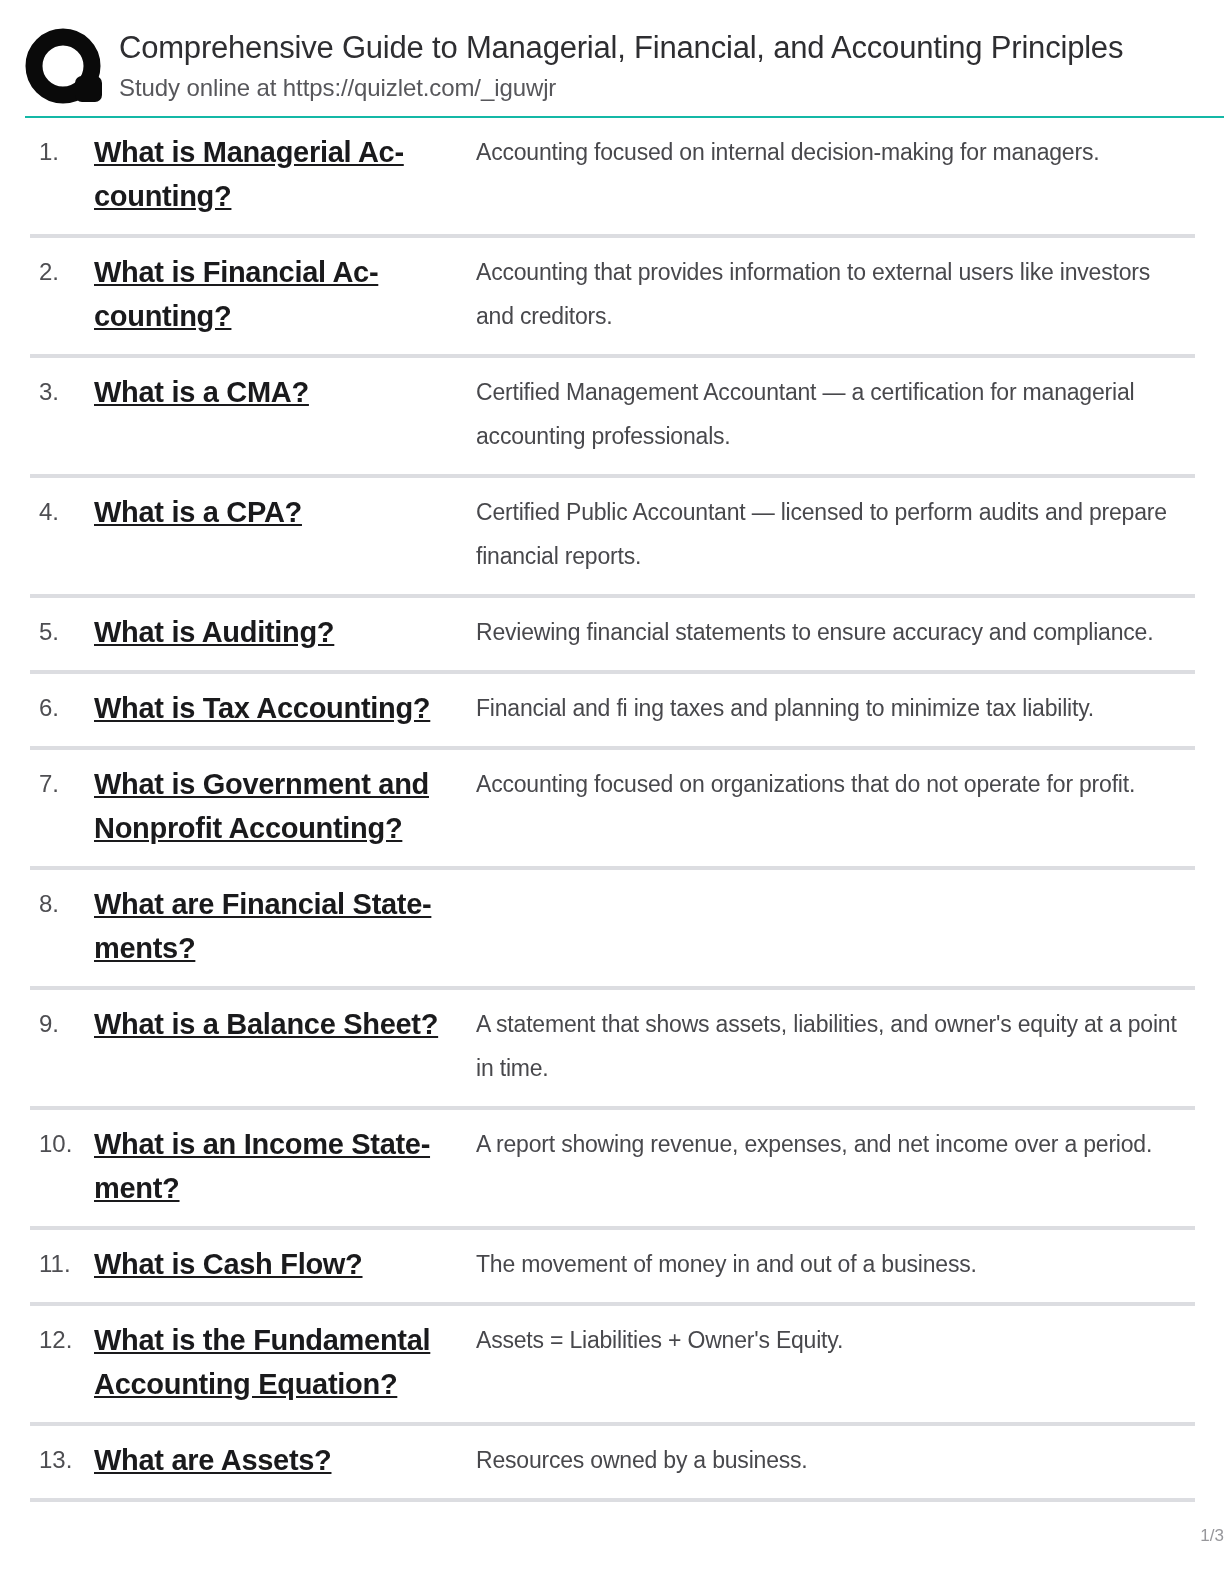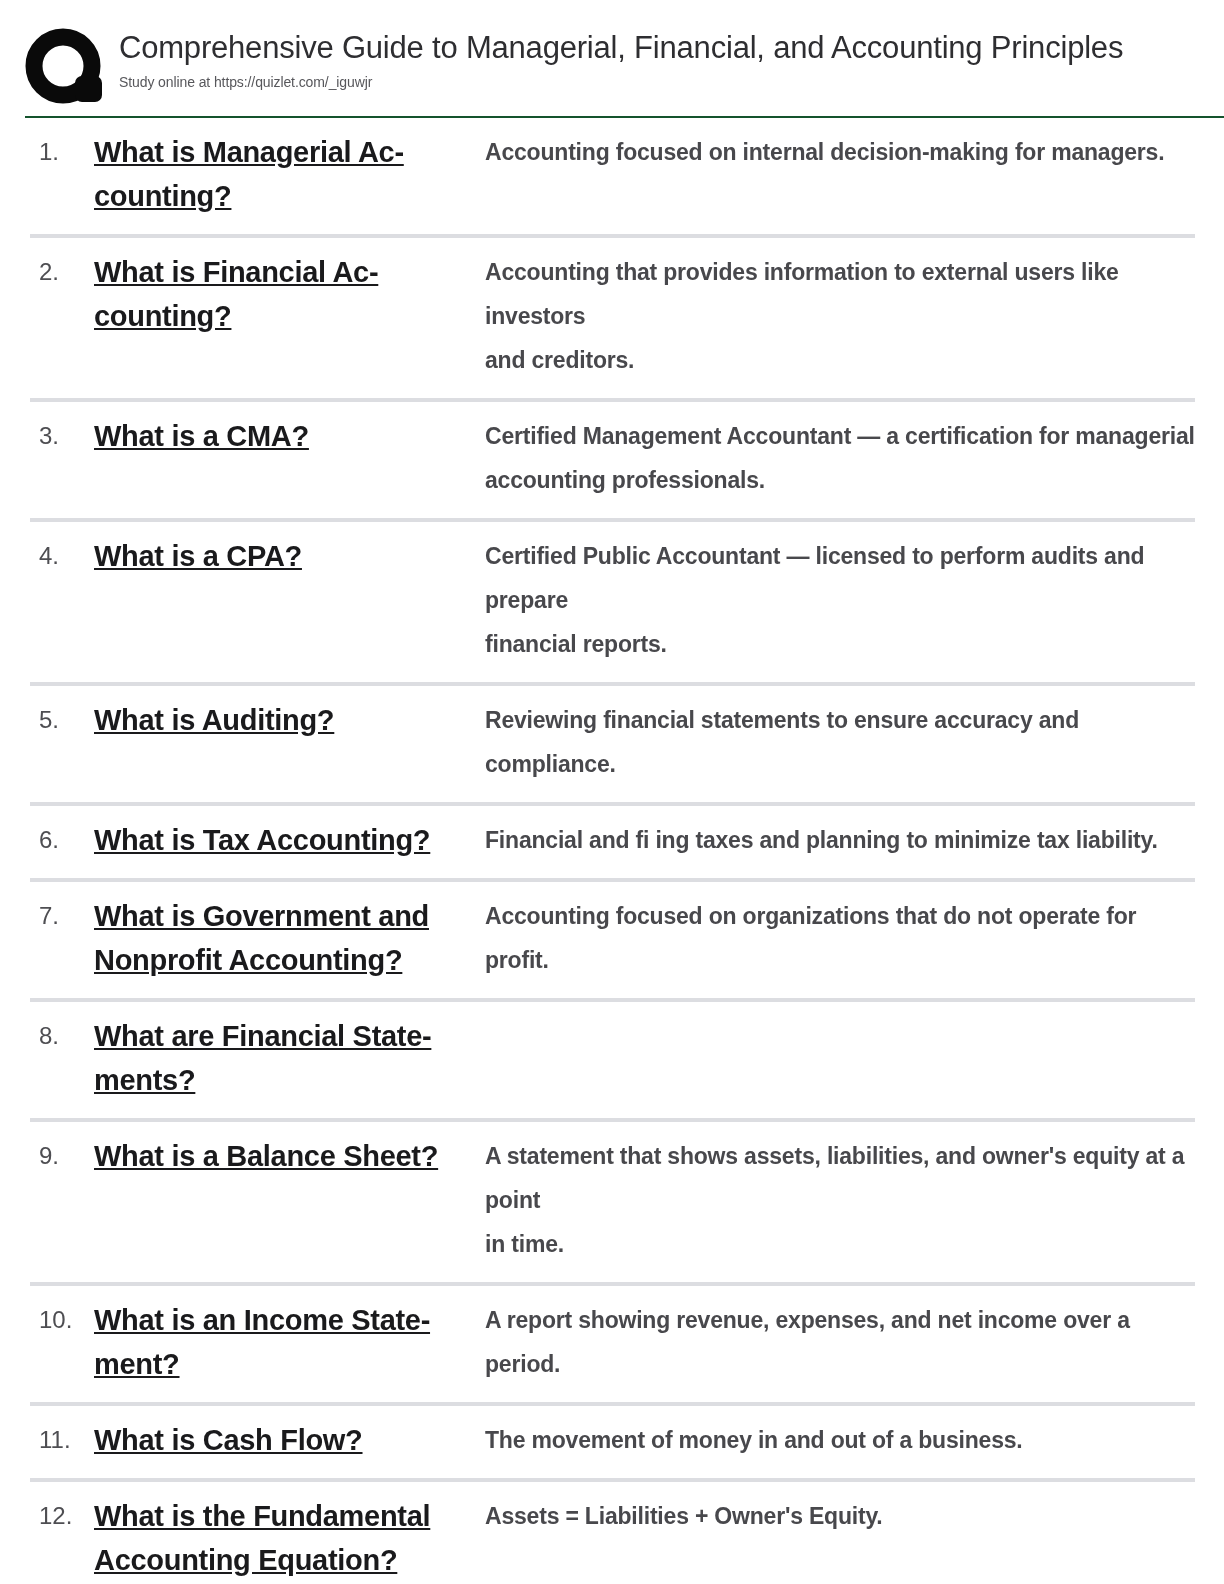--- a/index.html
+++ b/index.html
@@ -15,41 +15,41 @@
     font-family: "Liberation Sans", "DejaVu Sans", sans-serif;
     color: #1b1b1d;
   }
   .header {
     display: flex;
     align-items: flex-start;
     gap: 14px;
     margin-left: 25px;
     padding-top: 28px;
     padding-bottom: 8px;
-    border-bottom: 2px solid #14532d;
+    border-bottom: 2px solid #14b8a6;
   }
   .logo {
     width: 80px;
     height: 80px;
     flex: 0 0 auto;
   }
   .header-text {
     padding-top: 2px;
     min-width: 0;
   }
   .title {
     font-size: 31px;
     font-weight: 500;
     color: #2e2e31;
     white-space: nowrap;
     letter-spacing: -0.2px;
   }
   .subtitle {
     margin-top: 8px;
-    font-size: 14px;
+    font-size: 24px;
     font-weight: 300;
     color: #57575b;
     letter-spacing: -0.1px;
   }
   .card-list {
     margin: 0 29px 0 30px;
   }
   .card-row {
     display: grid;
     grid-template-columns: 64px 382px 1fr;
@@ -68,26 +68,25 @@
     font-weight: 600;
     color: #1a1a1c;
     line-height: 44px;
     letter-spacing: -0.3px;
     white-space: pre-line;
     padding-right: 8px;
     text-decoration: underline;
   }
   .card-answer {
     font-size: 23px;
-    font-weight: 700;
+    font-weight: 400;
     color: #48484c;
     line-height: 44px;
     letter-spacing: -0.2px;
     white-space: pre-line;
-    margin-left: 9px;
   }
   .footer {
     margin-top: 24px;
     text-align: right;
     font-size: 17px;
     font-weight: 300;
     color: #97979b;
   }
 </style>
 </head>

